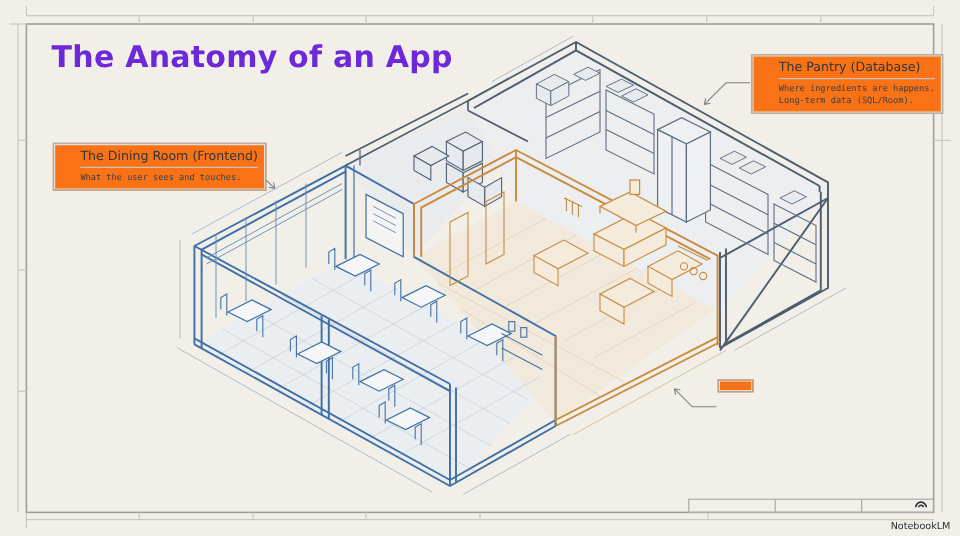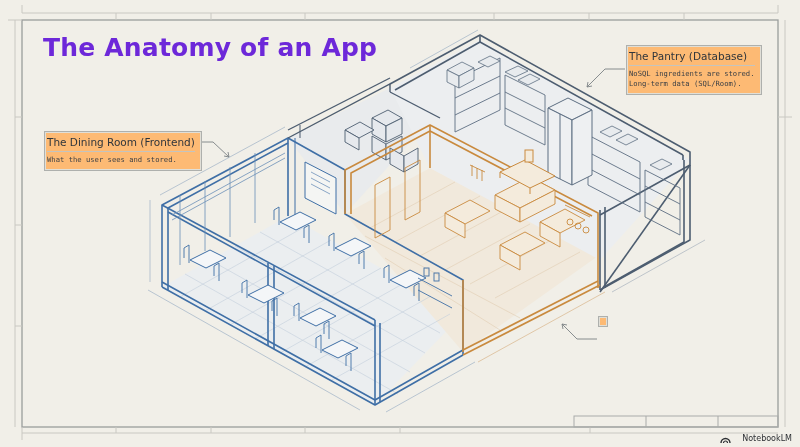--- a/index.html
+++ b/index.html
@@ -8,37 +8,37 @@
     background:#f1efe8;
     font-family:"Liberation Sans", sans-serif;
   }
   .frame-svg { position:absolute; left:0; top:0; }
   .title {
     position:absolute; left:43px; top:33px;
     font-family:"DejaVu Sans", sans-serif;
     font-size:25px; font-weight:bold; color:#6d28d9; letter-spacing:0.2px;
   }
   .callout {
-    position:absolute; background:#fdba74;
+    position:absolute; background:#f97316;
     border:1.5px solid #aeb0ad; box-shadow:0 0 0 1px #e1dfd7 inset;
-    padding:4px 6px 5px 2px;
+    padding:4px 6px 5px 22px;
   }
   .callout .ct {
     font-family:"DejaVu Sans", sans-serif; font-size:10.5px; color:#2f353b;
     padding-bottom:3px; border-bottom:1px solid #c4c4bf; margin-bottom:3px;
     white-space:nowrap;
   }
   .callout .cd {
     font-family:"DejaVu Sans Mono", monospace; font-size:7.2px; color:#3a3f45;
     line-height:10px; white-space:nowrap;
   }
   .brand {
     position:absolute; right:8px; bottom:4px;
     font-family:"DejaVu Sans", sans-serif; font-size:8px; color:#2c2f33;
-    display:flex; align-items:center; gap:11px;
+    display:flex; align-items:center; gap:11px;flex-direction:column;
   }
 </style>
 </head>
 <body>
 
 <svg class="frame-svg" width="800" height="447" viewBox="0 0 800 447">
 
   <g fill="none" stroke="#a9aba9">
     <rect x="22" y="20" width="756" height="407" stroke-width="1.3" stroke="#9a9d9c"></rect>
     <line x1="22" y1="13" x2="778" y2="13" stroke="#c9c8c2" stroke-width="1"></line>
@@ -282,28 +282,28 @@
     <path d="M229,157 l-5,-1 M229,157 l-1,-5"></path>
     <polyline points="625,69 605,69 587,87"></polyline>
     <path d="M587,87 l1,-5 M587,87 l5,-1"></path>
     <polyline points="597,339 577,339 562,324"></polyline>
     <path d="M562,324 l5,1 M562,324 l1,5"></path>
   </g>
 </svg>
 
 <div class="title">The Anatomy of an App</div>
 
-<div class="callout" style="left:44px; top:119px;margin-top:12px;">
+<div class="callout" style="left:44px; top:119px;">
   <div class="ct">The Dining Room (Frontend)</div>
-  <div class="cd">What the user sees and stored.</div>
+  <div class="cd">What the user sees and touches.</div>
 </div>
 
 <div class="callout" style="left:626px; top:45px;">
   <div class="ct">The Pantry (Database)</div>
-  <div class="cd">NoSQL ingredients are stored.</div>
+  <div class="cd">Where ingredients are happens.</div>
   <div class="cd">Long-term data (SQL/Room).</div>
 </div>
 
 <div class="callout" style="left:598px; top:316px;">
 </div>
 
 <div class="brand">
   <svg width="11" height="8" viewBox="0 0 11 8">
     <path d="M1,8 A4.5,4.5 0 0 1 10,8" fill="none" stroke="#2c2f33" stroke-width="1.4"></path>
     <path d="M3.5,8 A2,2 0 0 1 7.5,8" fill="none" stroke="#2c2f33" stroke-width="1.2"></path>

